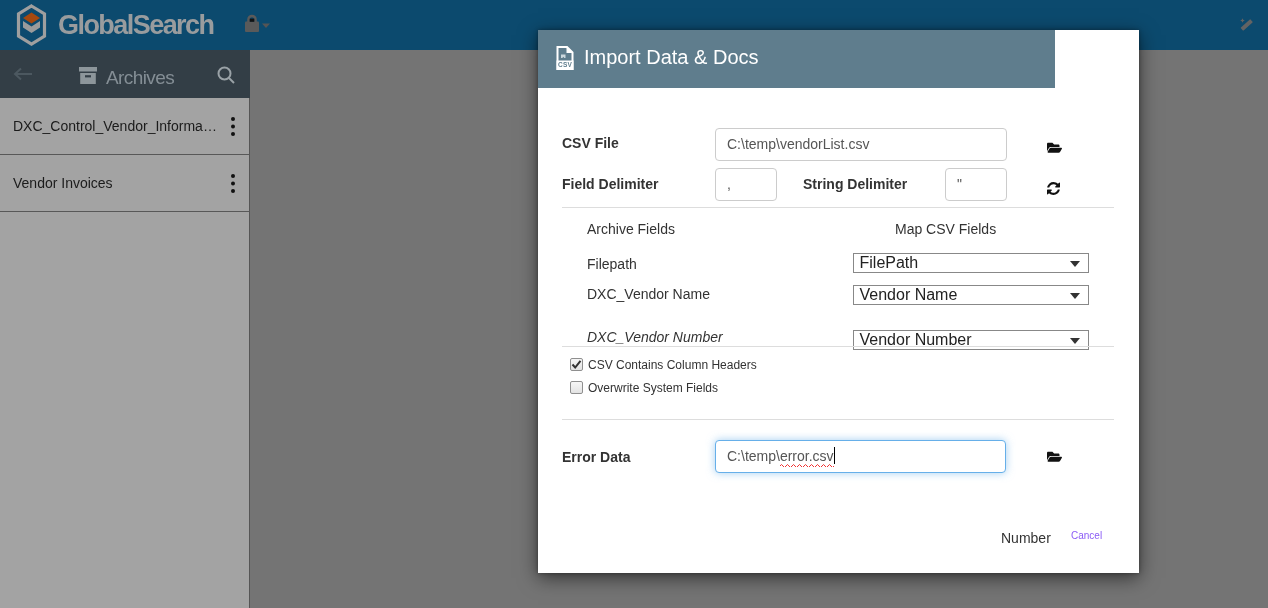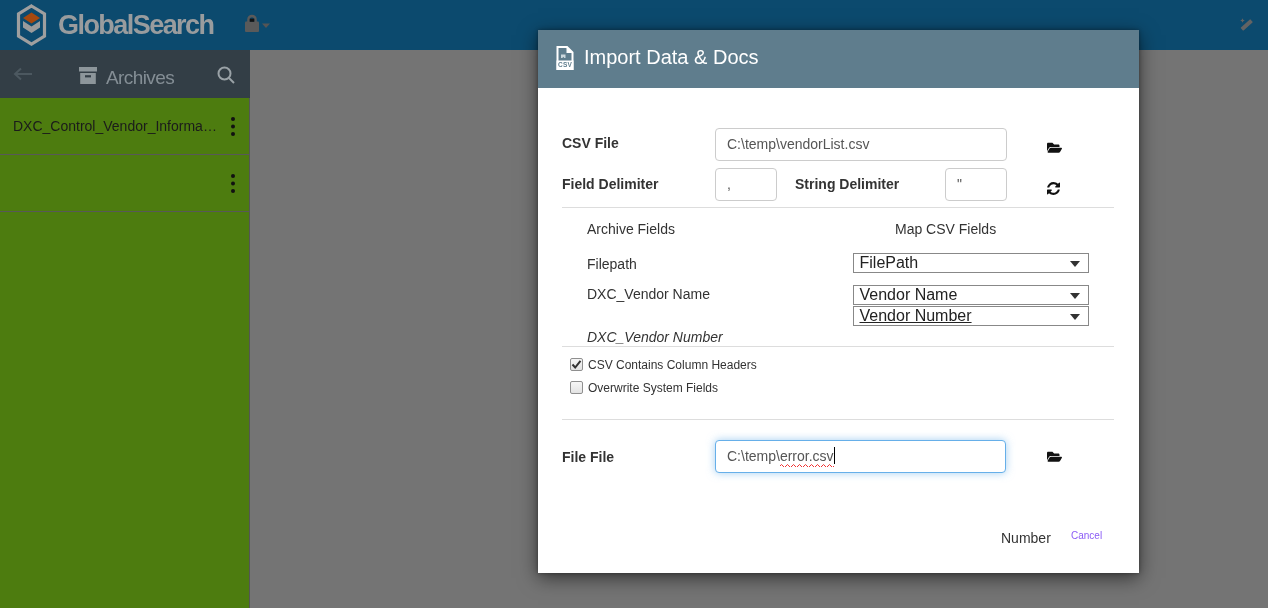--- a/index.html
+++ b/index.html
@@ -8,27 +8,27 @@
   .abs { position:absolute; }
   .txt { position:absolute; line-height:1; white-space:nowrap; }
 
   
   #topbar { left:0; top:0; width:1268px; height:50px; background:#0c4a6e; }
   #logotext { left:58px; top:12px; font-size:27px; font-weight:bold; color:#999c9e; letter-spacing:-1.55px; }
 
   
   #sbheader { left:0; top:50px; width:250px; height:48px; background:#333e46; }
   #archtxt { left:106px; top:68px; font-size:19px; letter-spacing:-0.6px; color:#848e95; }
-  #sidebar { left:0; top:98px; width:250px; height:510px; background:#4d7c0f; border-right:1px solid #555; }
+  #sidebar { left:0; top:98px; width:250px; height:510px; background:#a3a3a3; border-right:1px solid #555; }
   .sbitem { position:absolute; left:0; width:250px; height:57px; border-bottom:1px solid #585858; }
   .sbtext { position:absolute; left:13px; top:0; height:100%; display:flex; align-items:center; font-size:14px; color:#1b1b1b; white-space:nowrap; }
 
   
   #modal { left:538px; top:30px; width:601px; height:543px; background:#fff; box-shadow:0 5px 18px rgba(0,0,0,0.55), 0 0 4px rgba(0,0,0,0.35); }
-  #mheader { left:0; top:0; width:601px; height:58px; background:#5f7d8d; }
+  #mheader { left:0; top:0; width:517px; height:58px; background:#5f7d8d; }
   #mtitle { position:absolute; left:46px; top:17px; font-size:20px; color:#fff; line-height:1; white-space:nowrap; }
   .lbl { position:absolute; font-size:14px; font-weight:bold; color:#333; line-height:1; white-space:nowrap; }
   .inp { position:absolute; background:#fff; border:1px solid #ccc; border-radius:4px; font-size:14px; color:#555; padding-left:11px; display:flex; align-items:center; padding-bottom:2px; }
   .divider { position:absolute; left:24px; width:552px; height:1px; background:#ddd; }
   .bh { position:absolute; font-size:14px; font-weight:normal; color:#333; line-height:1; white-space:nowrap; }
   .flbl { position:absolute; font-size:14px; color:#333; line-height:1; white-space:nowrap; }
   .sel { position:absolute; left:314.5px; width:236px; height:20px; border:1px solid #888; background:#fff; font-size:16px; color:#222; padding-left:6px; display:flex; align-items:center; }
   .sel:after { content:""; position:absolute; right:8px; top:7px; width:0; height:0; border-left:5px solid transparent; border-right:5px solid transparent; border-top:6px solid #333; }
   .cb { position:absolute; left:32px; width:13px; height:13px; border:1px solid #8f8f8f; border-radius:2px; background:linear-gradient(#f6f6f6,#e3e3e3); }
   .cblbl { position:absolute; left:50px; font-size:12px; color:#333; line-height:1; white-space:nowrap; }
@@ -80,20 +80,21 @@
 <div class="abs" id="sidebar">
   <div class="sbitem" style="top:0;">
     <div class="sbtext">DXC_Control_Vendor_Informa…</div>
     <svg class="abs" style="left:229px; top:18px;" width="8" height="22" viewBox="0 0 8 22">
       <circle cx="4" cy="3" r="2" fill="#111"></circle>
         <circle cx="4" cy="10.5" r="2" fill="#111"></circle>
         <circle cx="4" cy="18" r="2" fill="#111"></circle>
     </svg>
   </div>
   <div class="sbitem" style="top:57px;">
+    <div class="sbtext">Vendor Invoices</div>
     <svg class="abs" style="left:229px; top:18px;" width="8" height="22" viewBox="0 0 8 22">
       <circle cx="4" cy="3" r="2" fill="#111"></circle>
         <circle cx="4" cy="10.5" r="2" fill="#111"></circle>
         <circle cx="4" cy="18" r="2" fill="#111"></circle>
     </svg>
   </div>
 </div>
 
 <div class="abs" id="modal">
   <div class="abs" id="mheader">
@@ -109,52 +110,52 @@
   </div>
 
   <div class="lbl" style="left:24px; top:106px;">CSV File</div>
   <div class="inp" style="left:177px; top:98px; width:292px; height:33px;">C:\temp\vendorList.csv</div>
   <svg class="abs" style="left:509px; top:111px;" width="15" height="13.5" viewBox="0 0 576 512">
     <path fill="#111" d="M572.694 292.093L500.27 416.248A63.997 63.997 0 0 1 444.989 448H45.025c-18.523 0-30.064-20.093-20.731-36.093l72.424-124.155A64 64 0 0 1 152 256h399.964c18.523 0 30.064 20.093 20.73 36.093zM152 224h328v-48c0-26.51-21.49-48-48-48H272l-64-64H48C21.49 64 0 85.49 0 112v278.046l69.077-118.418C86.214 242.25 117.989 224 152 224z"></path>
   </svg>
 
   <div class="lbl" style="left:24px; top:147px;">Field Delimiter</div>
   <div class="inp" style="left:177px; top:138px; width:62px; height:33px;">,</div>
-  <div class="lbl" style="left:257px; top:147px;">String Delimiter</div>
+  <div class="lbl" style="left:265px; top:147px;">String Delimiter</div>
   <div class="inp" style="left:407px; top:138px; width:62px; height:33px;">"</div>
   <svg class="abs" style="left:509px; top:152px;" width="13" height="13" viewBox="0 0 1536 1536">
     <path fill="#111" d="M1511 928q0 5-1 7-64 268-268 434.5T764 1536q-146 0-282.5-55T238 1324l-129 129q-19 19-45 19t-45-19-19-45V960q0-26 19-45t45-19h448q26 0 45 19t19 45-19 45l-137 137q71 66 161 102t187 36q134 0 250-65t186-179q11-17 53-117 8-23 30-23h192q13 0 22.5 9.5t9.5 22.5zm25-800v448q0 26-19 45t-45 19h-448q-26 0-45-19t-19-45 19-45l138-138Q969 256 768 256q-134 0-250 65T332 500q-11 17-53 117-8 23-30 23H50q-13 0-22.5-9.5T18 608v-7q65-268 270-434.5T768 0q146 0 284 55.5T1297 212l130-129q19-19 45-19t45 19 19 45z"></path>
   </svg>
 
   <div class="divider" style="top:177px;"></div>
 
   <div class="bh" style="left:49px; top:192px;">Archive Fields</div>
   <div class="bh" style="left:315px; top:192px;padding-left:42px;">Map CSV Fields</div>
 
   <div class="flbl" style="left:49px; top:227px;">Filepath</div>
   <div class="sel" style="top:223px;">FilePath</div>
   <div class="flbl" style="left:49px; top:257px;">DXC_Vendor Name</div>
   <div class="sel" style="top:254.5px;">Vendor Name</div>
   <div class="flbl" style="left:49px; top:300px;font-style:italic;">DXC_Vendor Number</div>
-  <div class="sel" style="top:276px;text-decoration:underline;">Vendor Number</div>
+  <div class="sel" style="top:300px;">Vendor Number</div>
 
   <div class="divider" style="top:316px;"></div>
 
   <div class="cb" style="top:328px;">
     <svg width="13" height="13" viewBox="0 0 13 13" style="position:absolute; left:-1px; top:-1px;">
       <path d="M2.5,6.5 L5.2,9.5 L10.5,2.8" fill="none" stroke="#333" stroke-width="2"></path>
     </svg>
   </div>
   <div class="cblbl" style="top:329px;">CSV Contains Column Headers</div>
   <div class="cb" style="top:351px;"></div>
   <div class="cblbl" style="top:352px;">Overwrite System Fields</div>
 
   <div class="divider" style="top:389px;"></div>
 
-  <div class="lbl" style="left:24px; top:420px;">File File</div>
+  <div class="lbl" style="left:24px; top:420px;">Error Data</div>
   <div class="inp" style="left:177px; top:410px; width:291px; height:33px; border:1px solid #66afe9; box-shadow:0 0 8px rgba(102,175,233,0.6); color:#555;">
     <span>C:\temp\</span>
       <span style="position:relative;">error.csv<svg style="position:absolute; left:0; bottom:-3px;" width="54" height="4" viewBox="0 0 54 4">
           <path d="M0,3 q1.5,-3 3,0 t3,0 t3,0 t3,0 t3,0 t3,0 t3,0 t3,0 t3,0 t3,0 t3,0 t3,0 t3,0 t3,0 t3,0 t3,0 t3,0 t3,0 t3,0" fill="none" stroke="#e33" stroke-width="1"></path>
         </svg></span>
       <span style="width:1.5px; height:17px; background:#000; display:inline-block;"></span>
   </div>
   <svg class="abs" style="left:509px; top:420px;" width="15" height="13.5" viewBox="0 0 576 512">
     <path fill="#111" d="M572.694 292.093L500.27 416.248A63.997 63.997 0 0 1 444.989 448H45.025c-18.523 0-30.064-20.093-20.731-36.093l72.424-124.155A64 64 0 0 1 152 256h399.964c18.523 0 30.064 20.093 20.73 36.093zM152 224h328v-48c0-26.51-21.49-48-48-48H272l-64-64H48C21.49 64 0 85.49 0 112v278.046l69.077-118.418C86.214 242.25 117.989 224 152 224z"></path>
   </svg>

